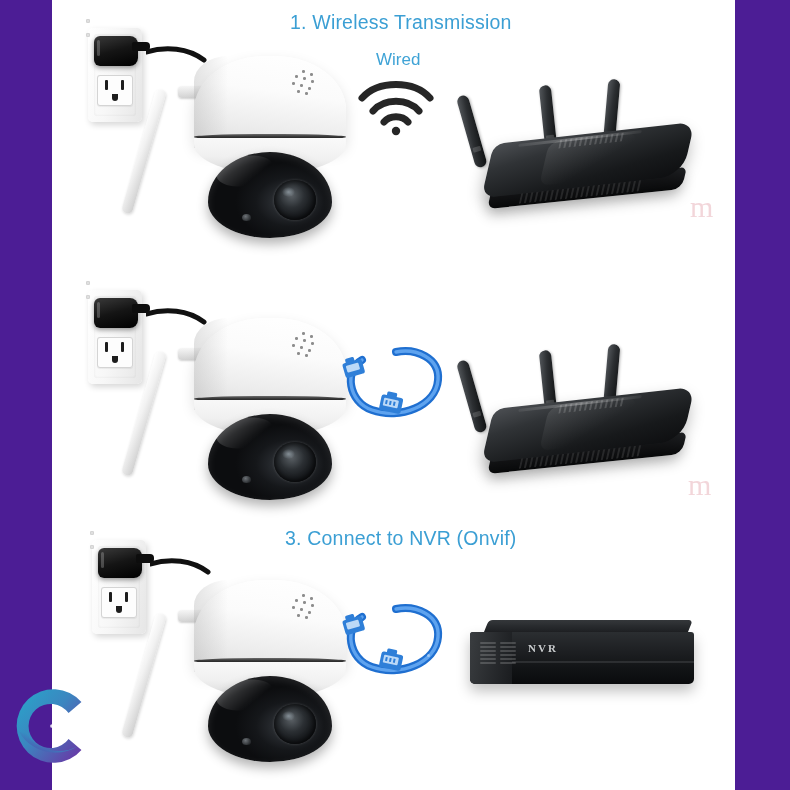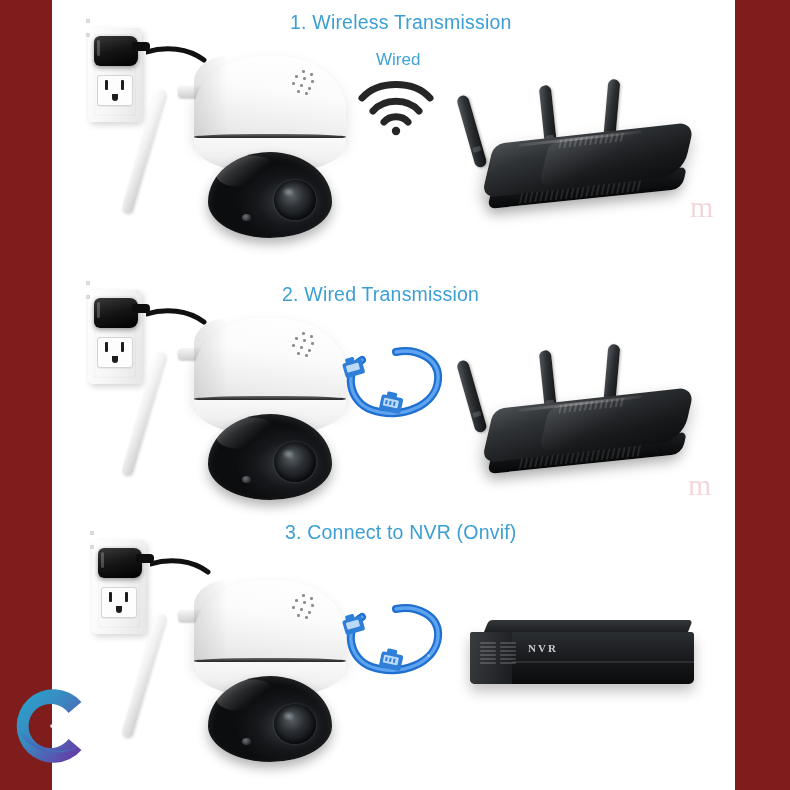--- a/index.html
+++ b/index.html
@@ -2,21 +2,21 @@
 <html><head>
 <meta charset="utf-8">
 <style>
   html,body{margin:0;padding:0;}
   body{
     width:790px;height:790px;
     background:#ececec;
     font-family:"Liberation Sans", sans-serif;
     overflow:hidden;
   }
-  #stage{position:relative;width:790px;height:790px;background:#7f1d1d;}
+  #stage{position:relative;width:790px;height:790px;background:#4c1d95;}
   .white-field{position:absolute;left:52px;top:0;width:683px;height:790px;background:#ffffff;}
 
   
   .panel{position:absolute;left:0;width:790px;}
   #panel1{top:0;height:268px;}
   #panel2{top:268px;height:247px;}
   #panel3{top:515px;height:275px;}
 
   .panel-title{
     position:absolute;
@@ -372,21 +372,20 @@
           <i></i>
       </div>
       <div class="router-ridge"></div>
     </div>
 
     <div class="watermark" style="left:690px;top:190px;">m</div>
   </div>
 
   <div class="panel" id="panel2">
 
-    <div class="panel-title" style="left:282px;top:15px;">2. Wired Transmission</div>
 
     <div class="outlet-wrap" style="left:88px;top:22px;">
       <div class="faceplate"></div>
       <div class="plate-screw top"></div>
       <div class="plate-screw bot"></div>
       <div class="socket lower">
         <div class="slot l"></div>
         <div class="slot r"></div>
         <div class="ground"></div>
       </div>
@@ -492,21 +491,21 @@
           <i></i>
       </div>
       <div class="router-ridge"></div>
     </div>
 
     <div class="watermark" style="left:688px;top:200px;">m</div>
   </div>
 
   <div class="panel" id="panel3">
 
-    <div class="panel-title" style="left:285px;top:6px;">3. Connect to NVR (Onvif)</div>
+    <div class="panel-title" style="left:285px;top:12px;">3. Connect to NVR (Onvif)</div>
 
     <div class="outlet-wrap" style="left:92px;top:25px;">
       <div class="faceplate"></div>
       <div class="plate-screw top"></div>
       <div class="plate-screw bot"></div>
       <div class="socket lower">
         <div class="slot l"></div>
         <div class="slot r"></div>
         <div class="ground"></div>
       </div>

